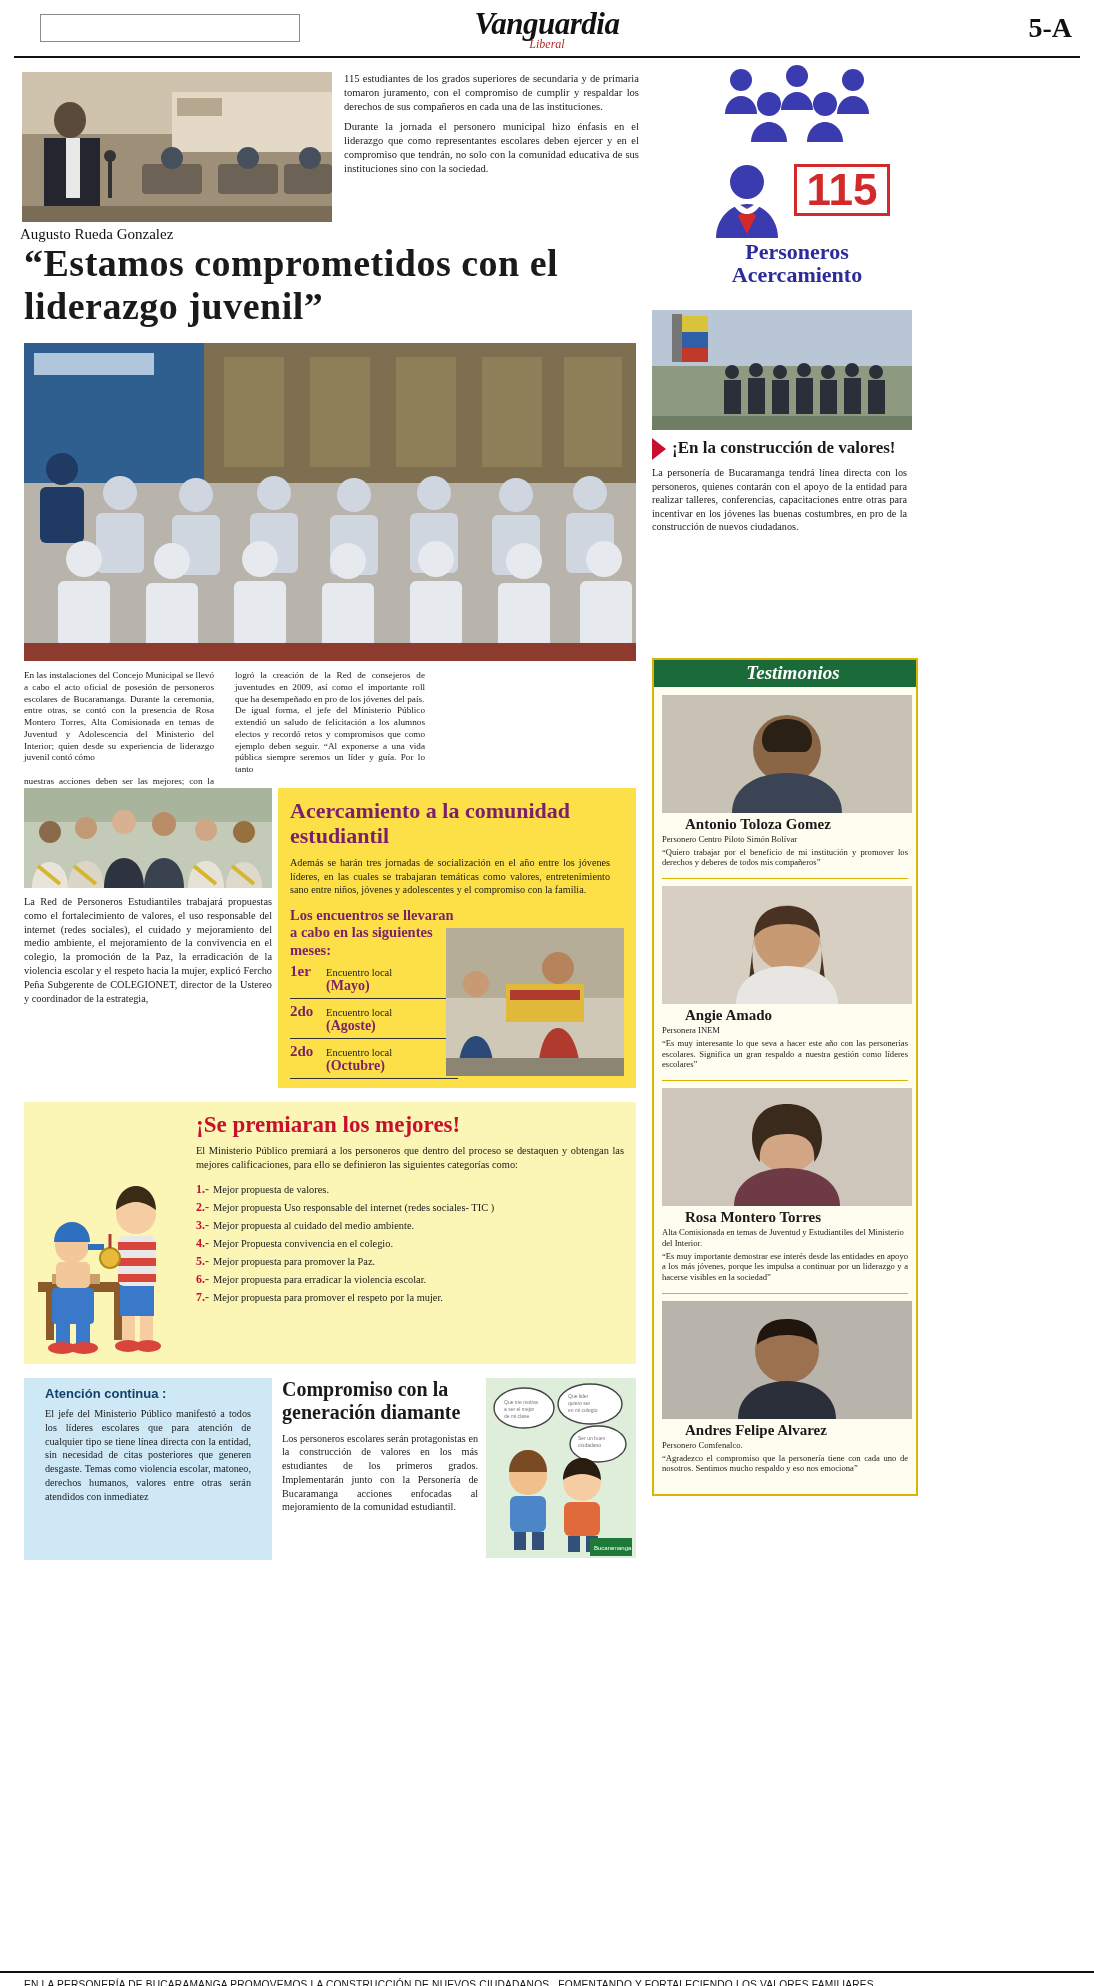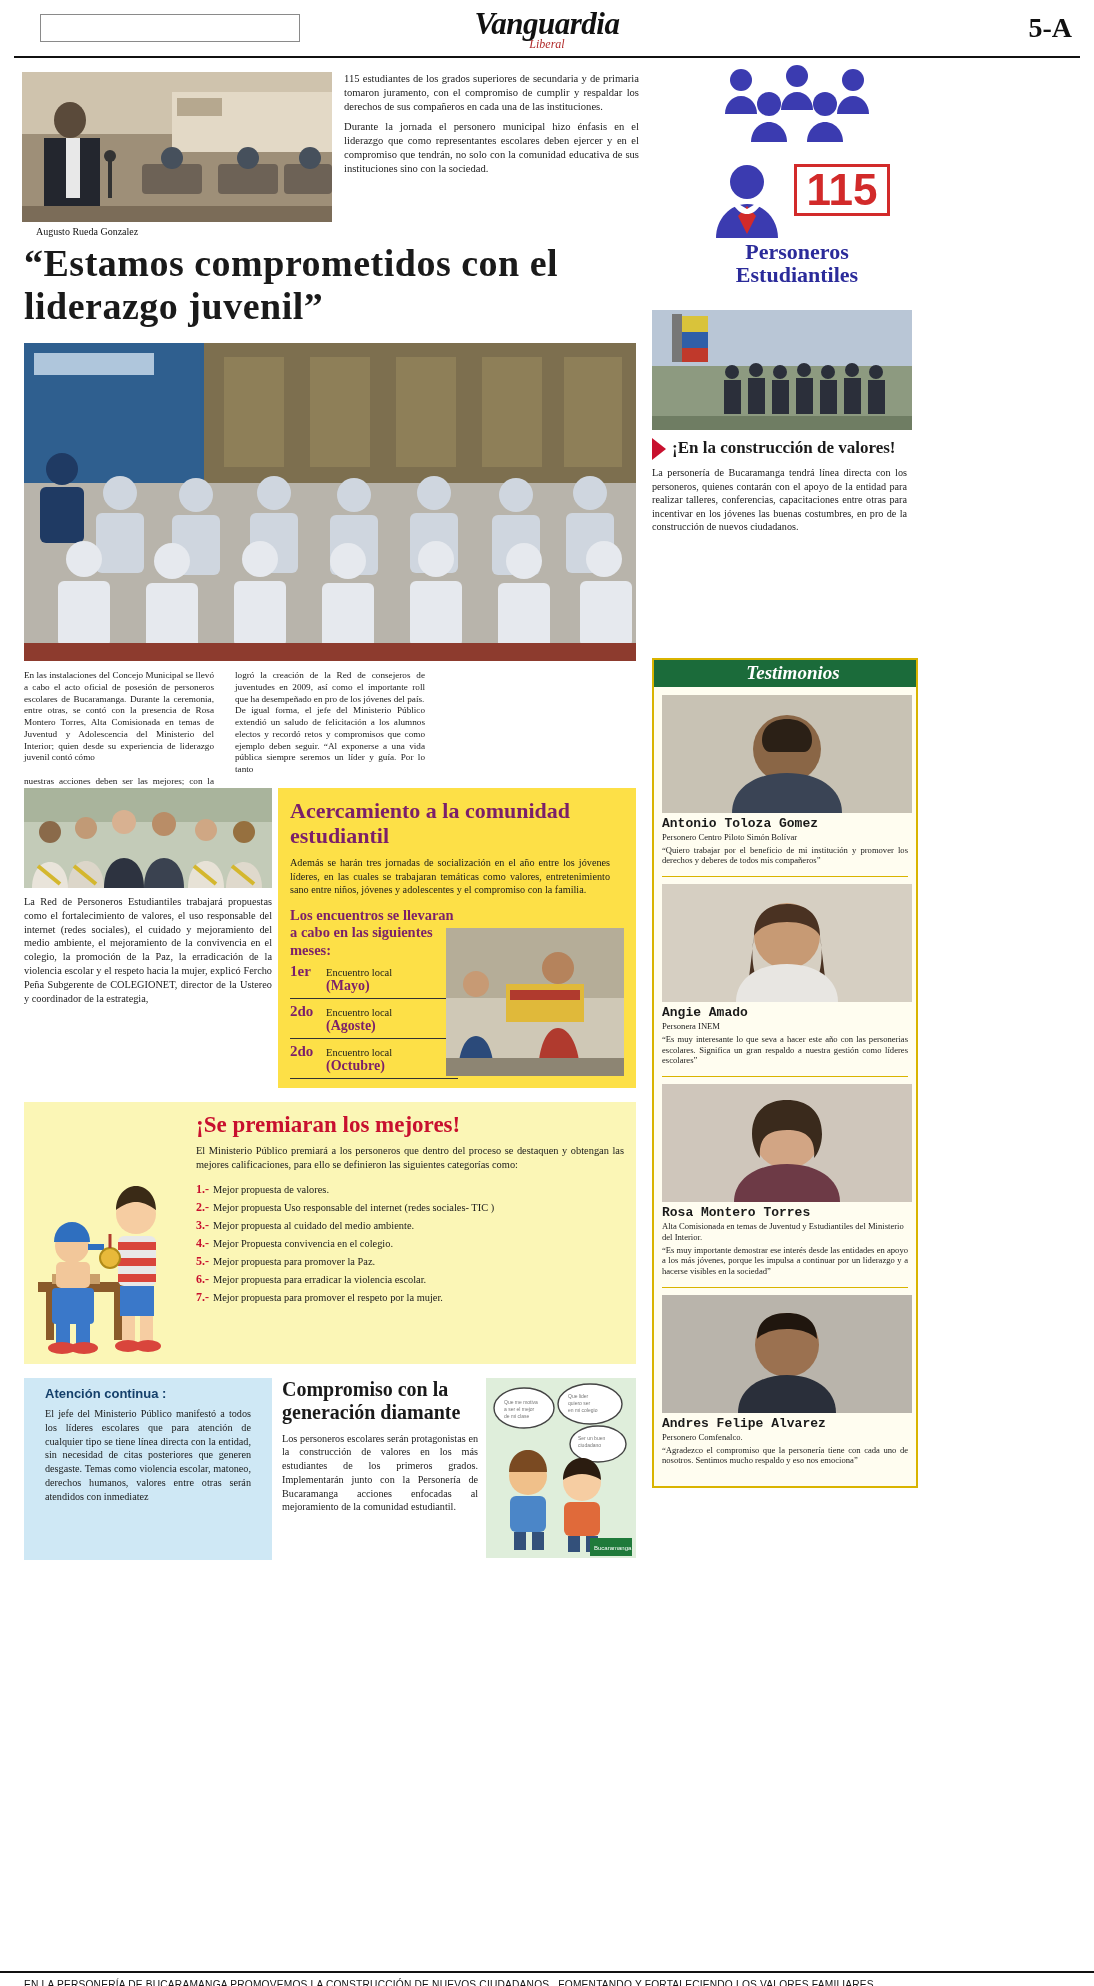--- a/index.html
+++ b/index.html
@@ -108,22 +108,22 @@
   .badge-t1, .badge-t2 {
     font-family: "Liberation Serif", serif;
     font-weight: bold;
     font-size: 22px;
     color: #2b2b9a;
     line-height: 1.05;
   }
 
   .byline {
     position: absolute;
-    left: 36px; top: 216px;
-    font-size: 10px;
+    left: 20px; top: 216px;
+    font-size: 15px;
     color: #111;
   }
 
   
   .headline {
     position: absolute;
     left: 24px; top: 232px;
     width: 620px;
     font-family: "Liberation Serif", serif;
     font-size: 38px;
@@ -216,24 +216,25 @@
     margin: -6px -8px 8px -8px;
   }
   .testi-item { margin-bottom: 10px; }
   .testi-photo {
     width: 250px; height: 118px;
     overflow: hidden;
     background: #7a6a5a;
     position: relative;
   }
   .testi-name {
-    font-family: Liberation Mono, monospace;
-    font-weight: bold;
-    font-size: 13px;
+    font-family: Liberation Serif, serif;
+    font-weight: bold;
+    font-size: 15px;
     margin-top: 3px;
+    margin-left: 23px;
   }
   .testi-role {
     font-size: 8.6px;
     line-height: 1.25;
     margin-top: 1px;
   }
   .testi-quote {
     font-size: 8.6px;
     line-height: 1.25;
     text-align: justify;
@@ -499,21 +500,21 @@
       <div style="margin-top:2px;">
         <svg width="86" height="78" viewBox="0 0 86 78" style="display:inline-block;vertical-align:middle;">
           <circle cx="43" cy="20" r="17" fill="#3b3bb0"></circle>
           <path d="M12 76c0-19 14-34 31-34s31 15 31 34z" fill="#3b3bb0"></path>
           <path d="M43 44 l-9 10 9 18 9-18z" fill="#d22a2a"></path>
           <path d="M30 44c5 6 8 8 13 8s8-2 13-8l-3-3-10 6-10-6z" fill="#fff"></path>
         </svg>
         <span class="badge-num">115</span>
       </div>
       <div class="badge-t1">Personeros</div>
-      <div class="badge-t2">Estudiantiles</div>
+      <div class="badge-t2">Acercamiento</div>
     </div>
   </div>
 
   <div class="byline">Augusto Rueda Gonzalez</div>
 
   <div class="headline">“Estamos comprometidos con el liderazgo juvenil”</div>
 
   <div class="main-photo">
     <svg width="612" height="318" viewBox="0 0 612 318">
       <rect width="612" height="318" fill="#8a7f6c"></rect>

